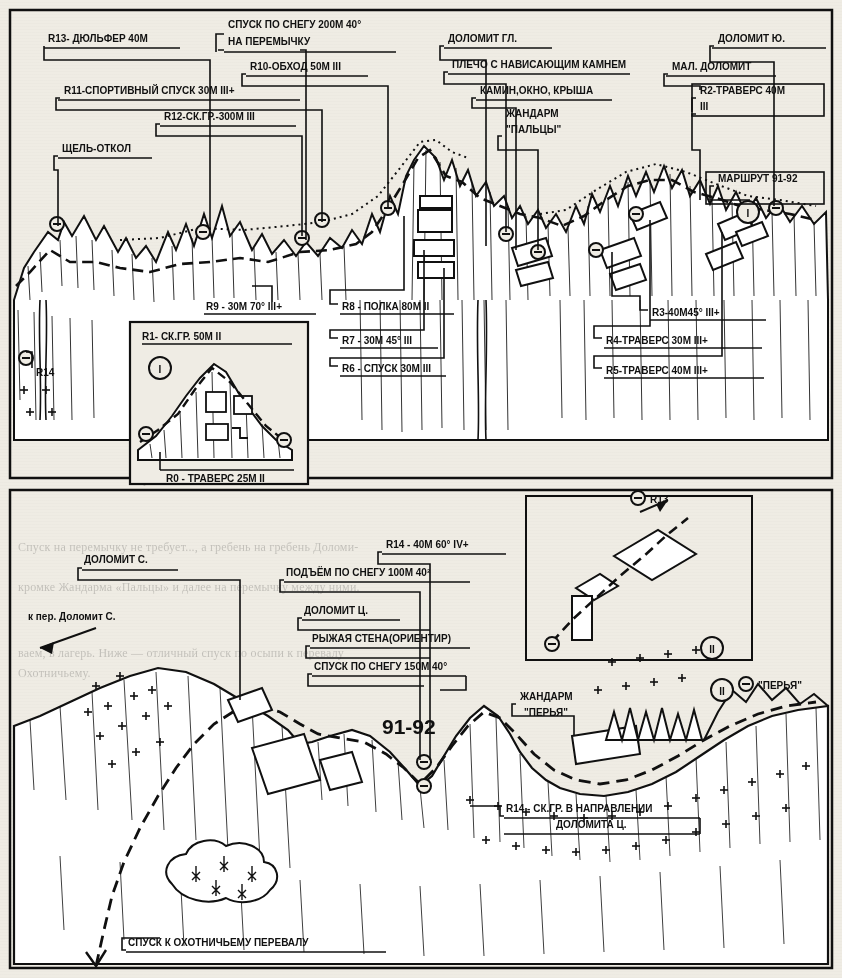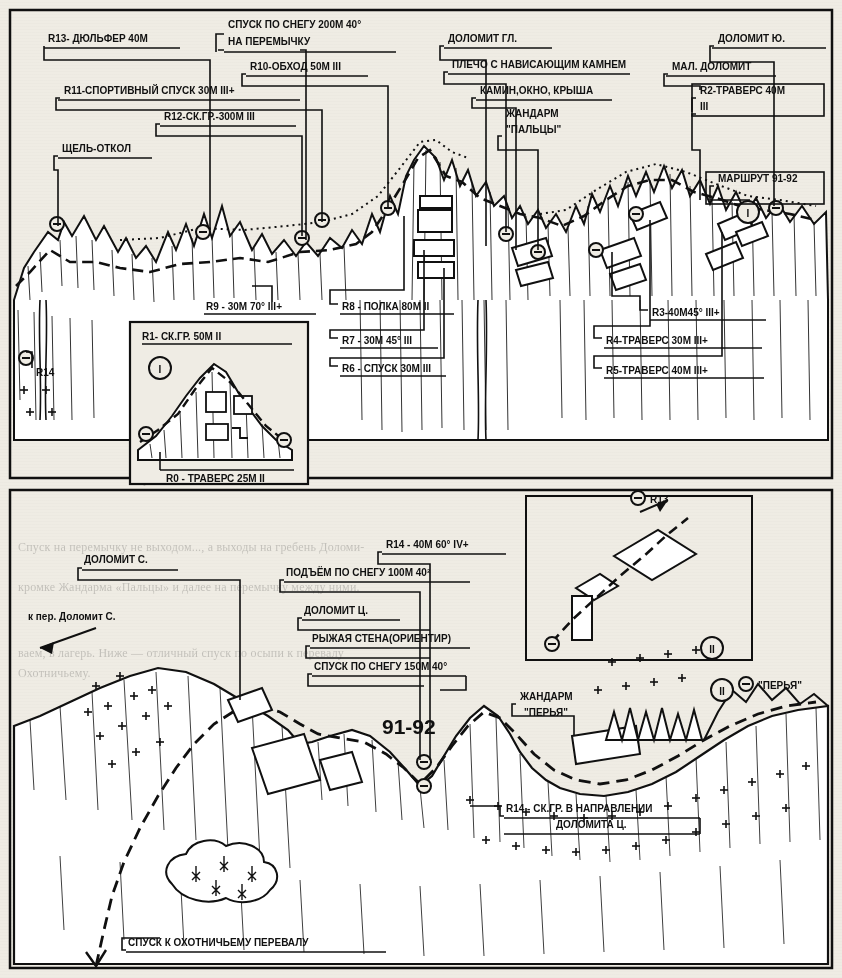--- a/index.html
+++ b/index.html
@@ -56,21 +56,21 @@
   }
   text { dominant-baseline: alphabetic; }
 </style>
 </head>
 <body>
 
 <div id="page">
   <div class="paper-noise"></div>
 
   <div class="ghost-text" style="left:505px; top:420px;">90</div>
-  <div class="ghost-text" style="left:18px; top:540px;">Спуск на перемычку не выходом..., а выходы на гребень Доломи-</div>
+  <div class="ghost-text" style="left:18px; top:540px;">Спуск на перемычку не требует..., а гребень на гребень Доломи-</div>
   <div class="ghost-text" style="left:18px; top:580px;">кромке Жандарма «Пальцы» и далее на перемычку между ними.</div>
   <div class="ghost-text" style="left:18px; top:646px;">ваем, в лагерь. Ниже — отличный спуск по осыпи к перевалу</div>
   <div class="ghost-text" style="left:18px; top:666px;font-family:Liberation Serif, serif;">Охотничьему.</div>
   <div class="ghost-text" style="left:18px; top:750px;">Участок гребня от Доломита Центрального до Доломита Юж-</div>
   <div class="ghost-text" style="left:18px; top:770px;">ного изобилует жандармами, которые обходятся справа и слева,</div>
   <div class="ghost-text" style="left:18px; top:790px;">кое-где по самому гребню. Спуск с перемычки между Доломи-</div>
   <div class="ghost-text" style="left:18px; top:810px;">том (малым) и вершиной «Мал. Доломит» идет по снегу, далее</div>
   <div class="ghost-text" style="left:18px; top:830px;">можно выйти на Доломит Южный. От вершины спуск по гребню</div>
   <div class="ghost-text" style="left:18px; top:850px;">к Северу, затем траверс вправо с выходом к началу маршрута 91-92.</div>
   <div class="ghost-text" style="left:138px; top:472px;">гребень</div>

